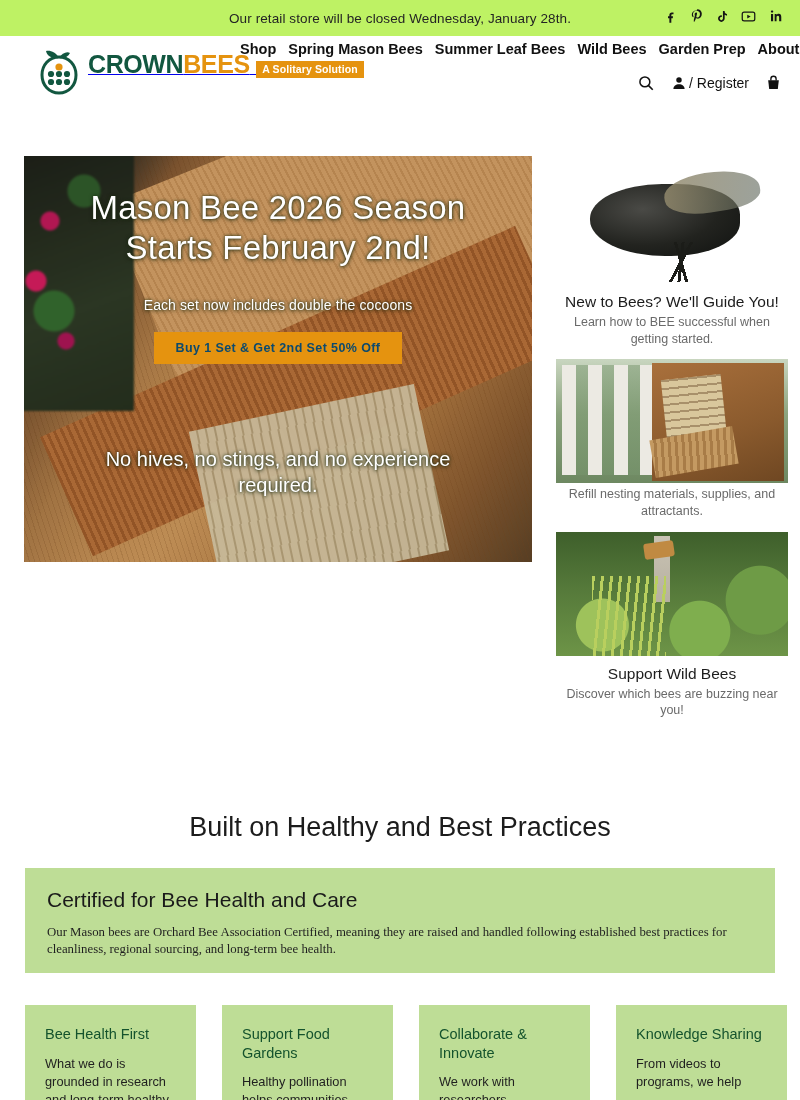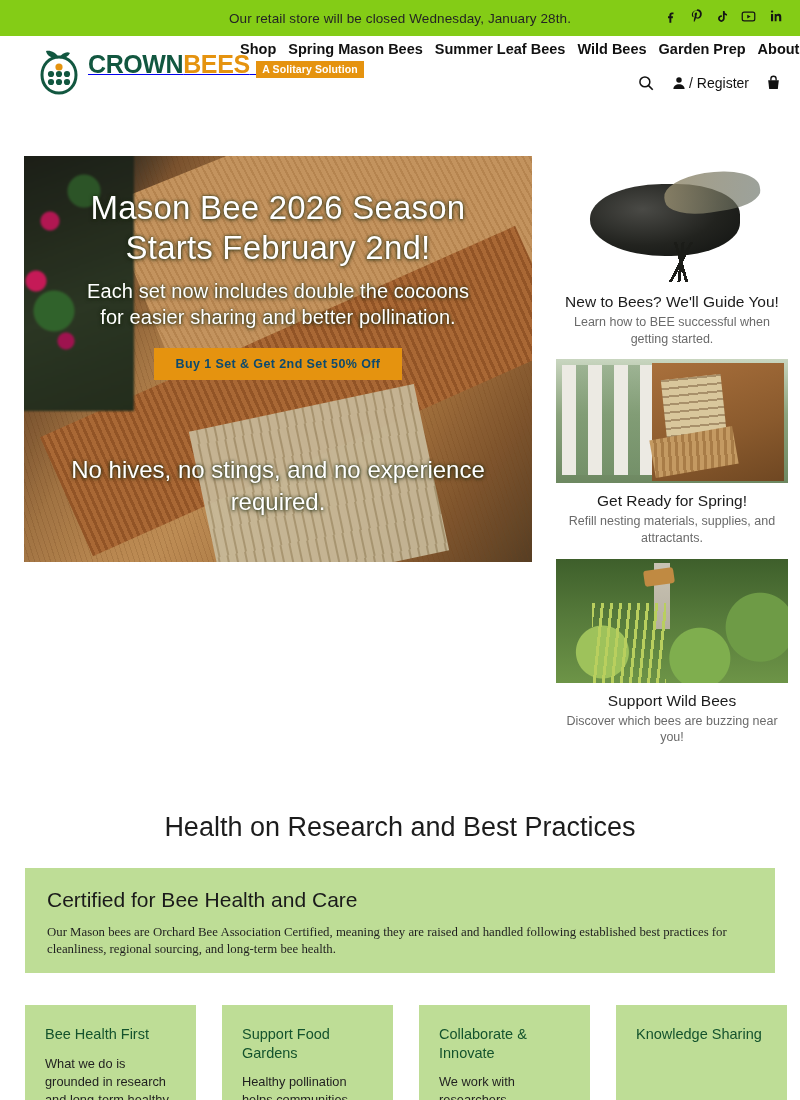--- a/index.html
+++ b/index.html
@@ -7,21 +7,21 @@
     width: 800px; height: 1100px;
     background: #ffffff;
     font-family: "Liberation Sans", sans-serif;
     overflow: hidden;
   }
   body { position: relative; }
 
   
   .topbar {
     position: absolute; top: 0; left: 0; width: 800px; height: 36px;
-    background: #84cc16;
+    background: #bef264;
     display: flex; align-items: center; justify-content: center;
   }
   .topbar-text {
     font-size: 13.5px; color: #242424; letter-spacing: .1px;
   }
   .social {
     position: absolute; right: 16px; top: 8px;
     display: flex; align-items: center; gap: 11px;
   }
   .social .ic { display: block; }
@@ -111,34 +111,34 @@
   .hero-content {
     position: absolute; inset: 0; padding: 32px 20px 0 20px;
     text-align: center; color: #ffffff;
   }
   .hero-h1 {
     font-size: 33px; font-weight: 400; line-height: 1.21;
     letter-spacing: .2px;
     text-shadow: 0 0 3px rgba(30,50,20,.85), 0 1px 4px rgba(20,30,10,.7);
   }
   .hero-sub {
-    margin-top: 10px; font-size: 20px; font-weight: 400; line-height: 1.30;
+    margin-top: 28px; font-size: 14px; font-weight: 400; line-height: 1.30;
     letter-spacing: .1px;
     text-shadow: 0 0 3px rgba(30,50,20,.9), 0 1px 4px rgba(20,30,10,.75);
   }
   .hero-cta {
     display: inline-block; margin-top: 18px;
     background: #e5930f; color: #0c4a6e;
     font-size: 12.5px; font-weight: 700; letter-spacing: .4px;
     padding: 9px 22px; text-decoration: none; border: none; cursor: pointer;
     font-family: "Liberation Sans", sans-serif;
   }
   .hero-foot {
-    position: absolute; left: 20px; right: 20px; top: 298px;
-    font-size: 24px; line-height: 1.32; color: #ffffff;
+    position: absolute; left: 20px; right: 20px; top: 290px;
+    font-size: 20px; line-height: 1.32; color: #ffffff;
     text-shadow: 0 0 3px rgba(30,50,20,.9), 0 1px 4px rgba(20,30,10,.75);
   }
 
   
   .promos { position: absolute; left: 556px; top: 160px; width: 232px; }
   .promo { margin-bottom: 12px; }
   .promo-img { width: 232px; height: 124px; overflow: hidden; position: relative; }
   .promo-title {
     margin-top: 9px; text-align: center; font-size: 15.5px;
     color: #1c1c1c; font-weight: 400;
@@ -336,21 +336,20 @@
   <div class="hero-flower"></div>
   <div class="hero-scrim"></div>
 
   <div class="hero-content">
     <div class="hero-h1">
       <div>Mason Bee 2026 Season</div>
       <div>Starts February 2nd!</div>
     </div>
     <div class="hero-sub">
       <div>Each set now includes double the cocoons</div>
-      <div>for easier sharing and better pollination.</div>
     </div>
     <a href="#" class="hero-cta">Buy 1 Set &amp; Get 2nd Set 50% Off</a>
 
     <div class="hero-foot">
       <div>No hives, no stings, and no experience</div>
       <div>required.</div>
     </div>
   </div>
 </div>
 
@@ -364,35 +363,34 @@
     <span class="promo-desc" style="display:block">Learn how to BEE successful when getting started.</span>
   </a>
 
   <a href="#" class="promo" style="display:block;text-decoration:none">
     <span class="promo-img img-house" style="display:block">
       <span class="rail"></span>
       <span class="box"></span>
       <span class="tubes"></span>
       <span class="tray"></span>
     </span>
-    <span class="promo-title" style="display:block">Get Ready for Spring!</span>
     <span class="promo-desc" style="display:block">Refill nesting materials, supplies, and attractants.</span>
   </a>
 
   <a href="#" class="promo" style="display:block;text-decoration:none">
     <span class="promo-img img-garden" style="display:block">
       <span class="person"></span>
       <span class="reeds"></span>
     </span>
     <span class="promo-title" style="display:block">Support Wild Bees</span>
     <span class="promo-desc" style="display:block">Discover which bees are buzzing near you!</span>
   </a>
 </div>
 
-<h2 class="research-title">Health on Research and Best Practices</h2>
+<h2 class="research-title">Built on Healthy and Best Practices</h2>
 
 <div class="certified">
   <div class="certified-h">Certified for Bee Health and Care</div>
   <div class="certified-p">Our Mason bees are Orchard Bee Association Certified, meaning they are raised and handled following established best practices for cleanliness, regional sourcing, and long-term bee health.</div>
 </div>
 
 <div class="valuecards">
   <div class="vcard">
     <div class="vcard-h">Bee Health First</div>
     <div class="vcard-p">What we do is grounded in research and long-term healthy</div>
@@ -400,14 +398,15 @@
   <div class="vcard">
     <div class="vcard-h">Support Food Gardens</div>
     <div class="vcard-p">Healthy pollination helps communities</div>
   </div>
   <div class="vcard">
     <div class="vcard-h">Collaborate &amp; Innovate</div>
     <div class="vcard-p">We work with researchers</div>
   </div>
   <div class="vcard">
     <div class="vcard-h">Knowledge Sharing</div>
+    <div class="vcard-p">From videos to programs, we help</div>
   </div>
 </div>
 
 </body></html>

